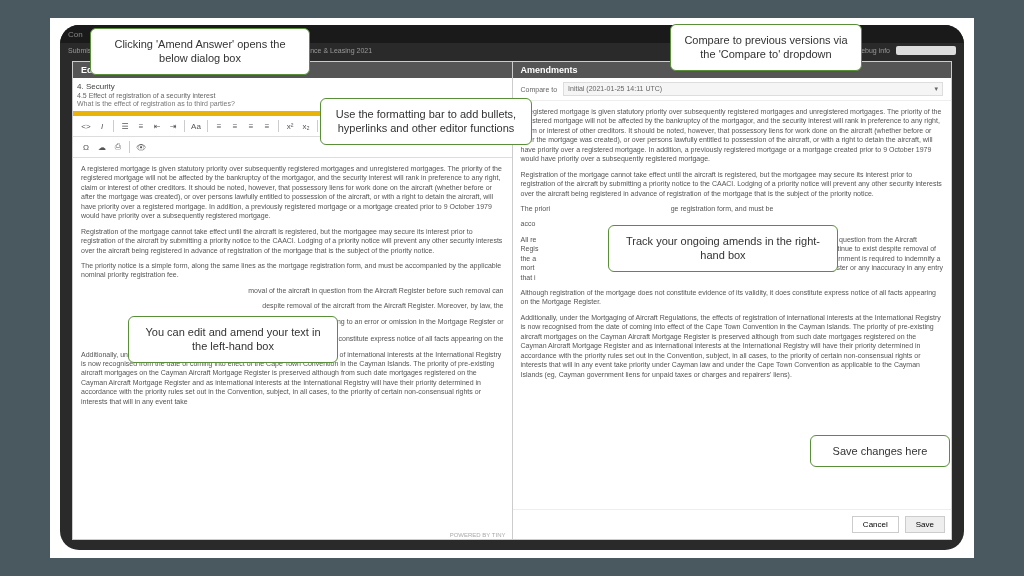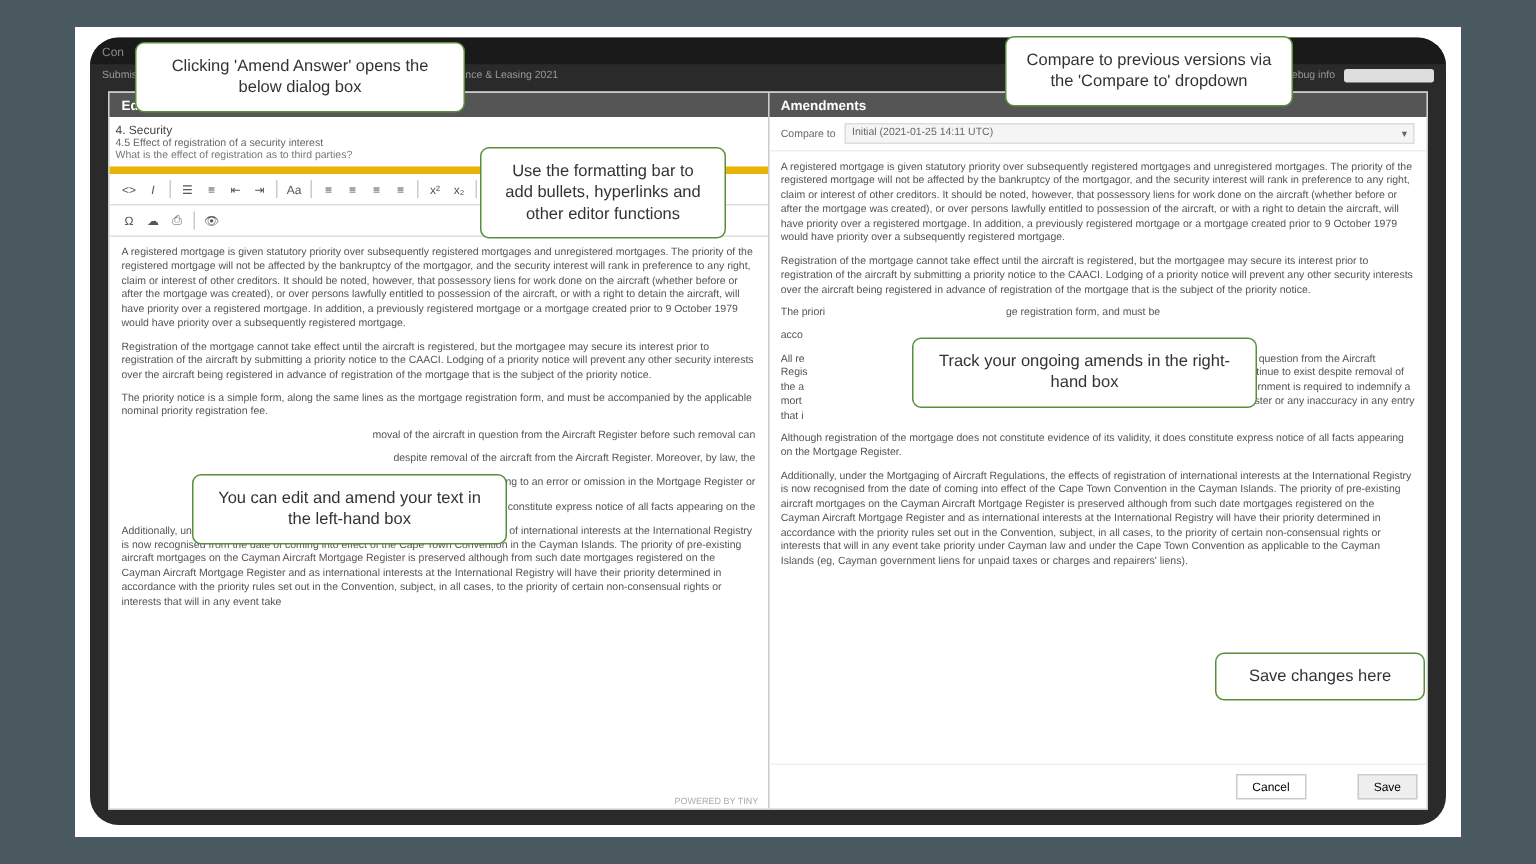--- a/index.html
+++ b/index.html
@@ -24,26 +24,26 @@
 .doc-info .t3 { font-size:7px; color:#777; margin-top:1px; }
 .toolbar { display:flex; gap:2px; padding:3px 6px; border-bottom:1px solid #ddd; flex-wrap:wrap; align-items:center; }
 .tb { width:14px; height:14px; display:flex; align-items:center; justify-content:center; font-size:8px; color:#555; border:1px solid transparent; cursor:pointer; }
 .sep { width:1px; height:12px; background:#ccc; margin:0 2px; }
 .content { flex:1; padding:6px 8px; overflow:hidden; font-size:7px; color:#555; line-height:1.35; }
 .content p { margin-bottom:6px; }
 .compare-row { padding:4px 8px; display:flex; gap:6px; align-items:center; border-bottom:1px solid #eee; }
 .compare-row label { font-size:7px; color:#666; }
 .compare-row .dd { flex:1; background:#f5f5f5; border:1px solid #ddd; font-size:7px; padding:2px 4px; color:#666; display:flex; justify-content:space-between; }
 .btn-row { padding:6px; display:flex; justify-content:flex-end; gap:6px; border-top:1px solid #eee; }
-.btn { font-size:8px; padding:3px 10px; border:1px solid #ccc; background:#fff; cursor:pointer;margin-left:28px; }
+.btn { font-size:8px; padding:3px 10px; border:1px solid #ccc; background:#fff; cursor:pointer; }
 .btn.primary { background:#eee; }
 .powered { font-size:6px; color:#aaa; text-align:right; padding:1px 6px; }
 .callout { position:absolute; background:#fff; border:1.5px solid #5a8f3a; border-radius:6px; padding:8px 12px; font-size:11px; color:#333; text-align:center; line-height:1.3; z-index:20; }
 .callout.c1 { left:90px; top:28px; width:220px; }
-.callout.c2 { left:320px; top:98px; width:164px; }
+.callout.c2 { left:320px; top:98px; width:212px; }
 .callout.c3 { left:128px; top:316px; width:210px; }
 .callout.c4 { left:670px; top:24px; width:192px; }
 .callout.c5 { left:608px; top:225px; width:230px; }
 .callout.c6 { left:810px; top:435px; width:140px; }
 .dd-para { font-size:7px; color:#666; padding:0 4px; }
 </style>
 </head>
 <body>
 
 <div class="slide"></div>

